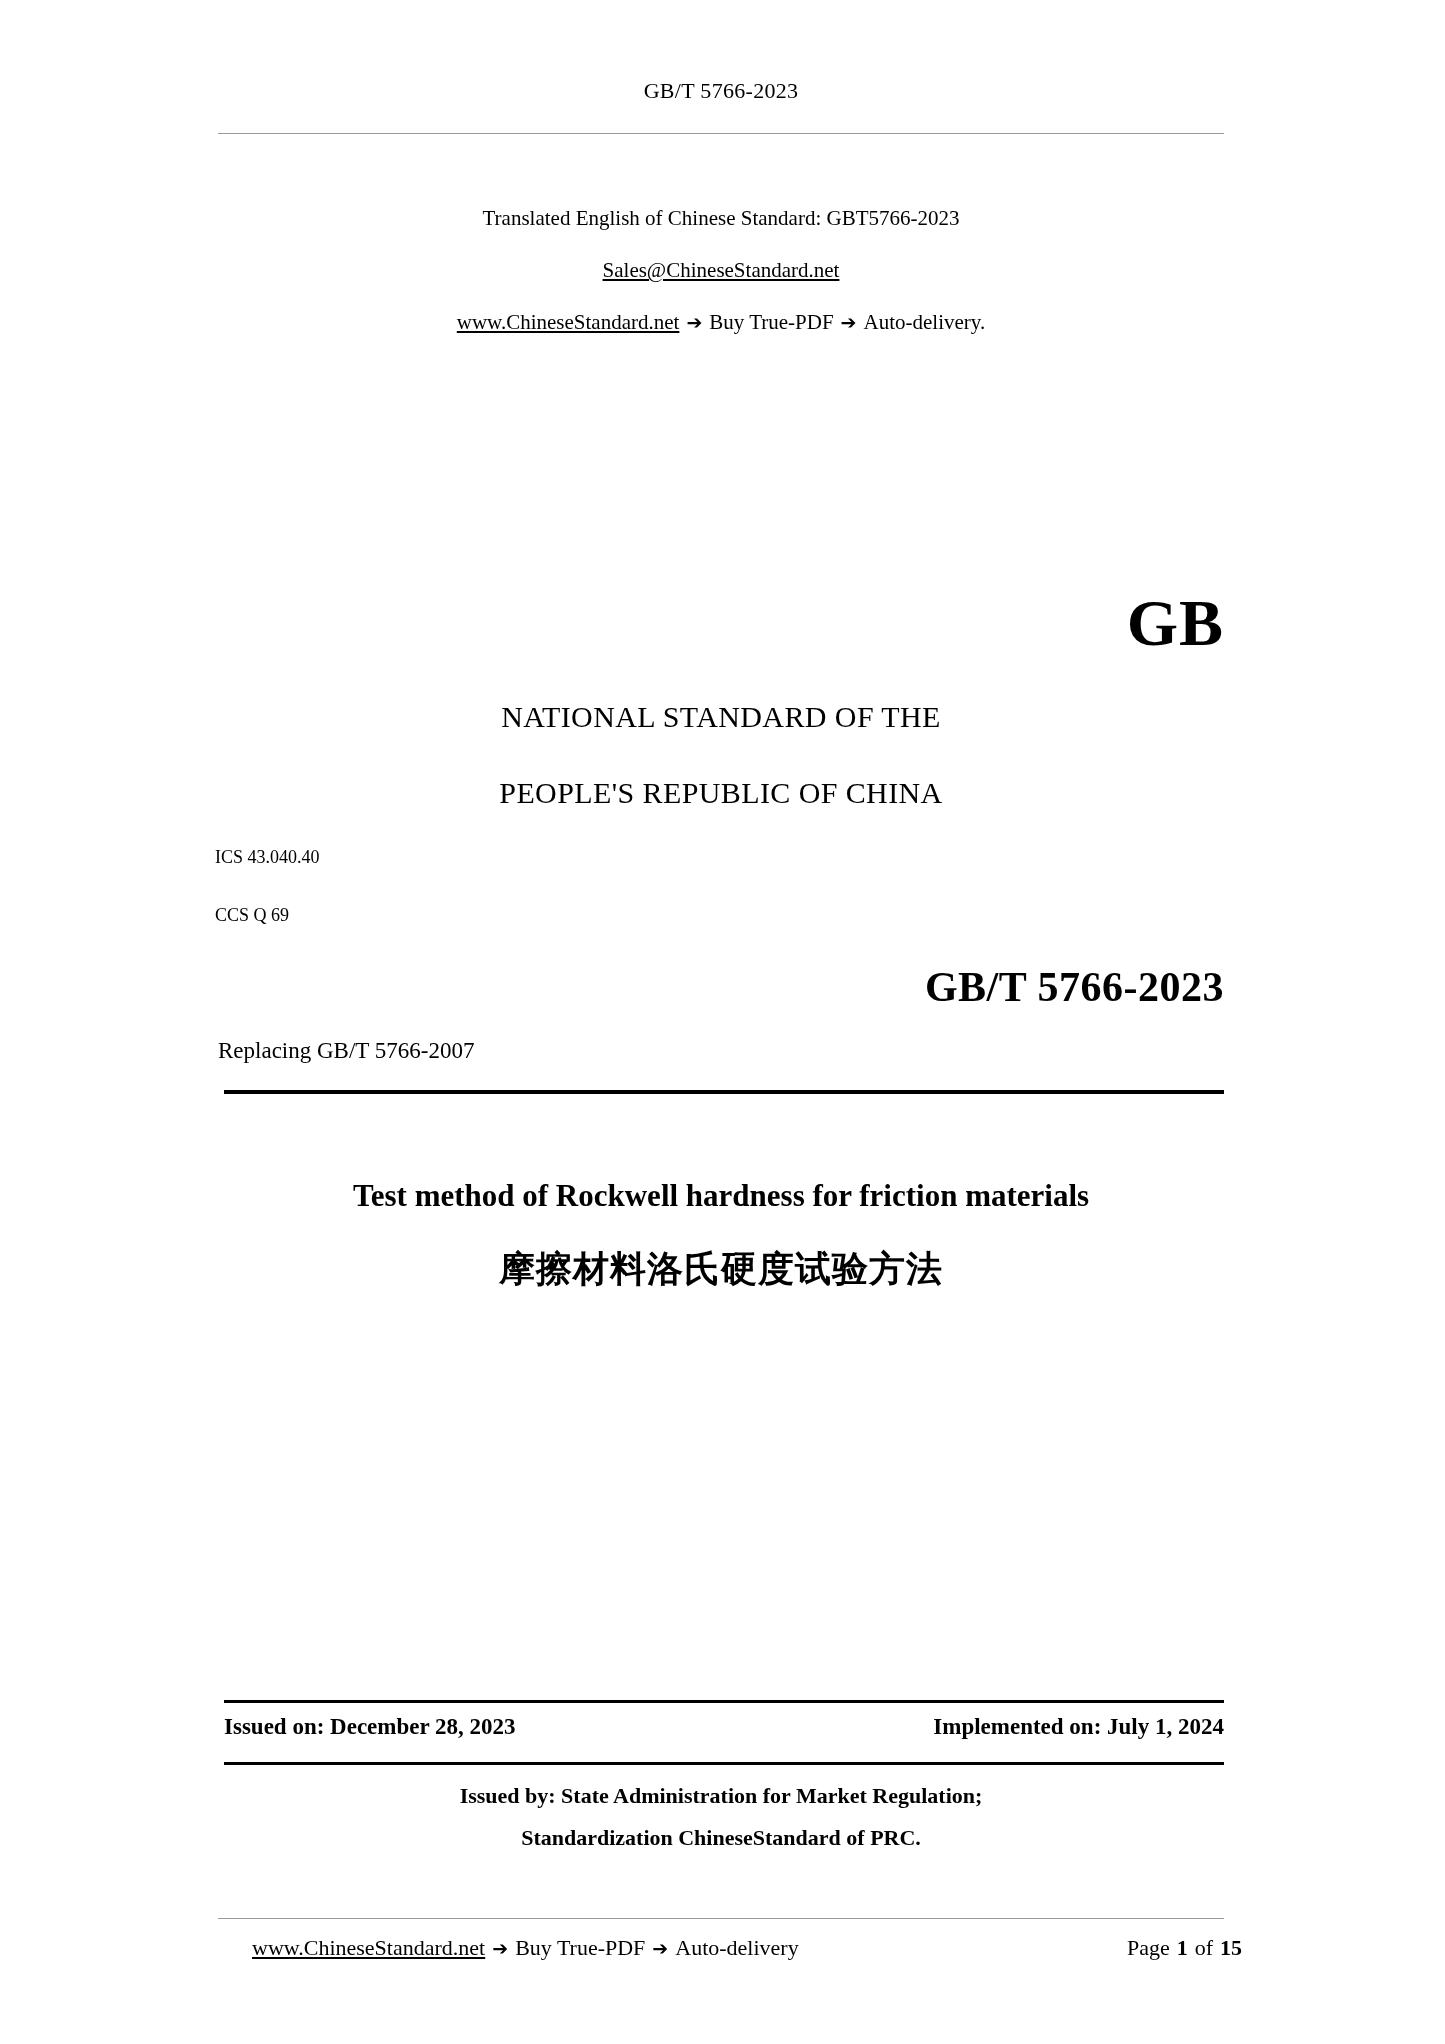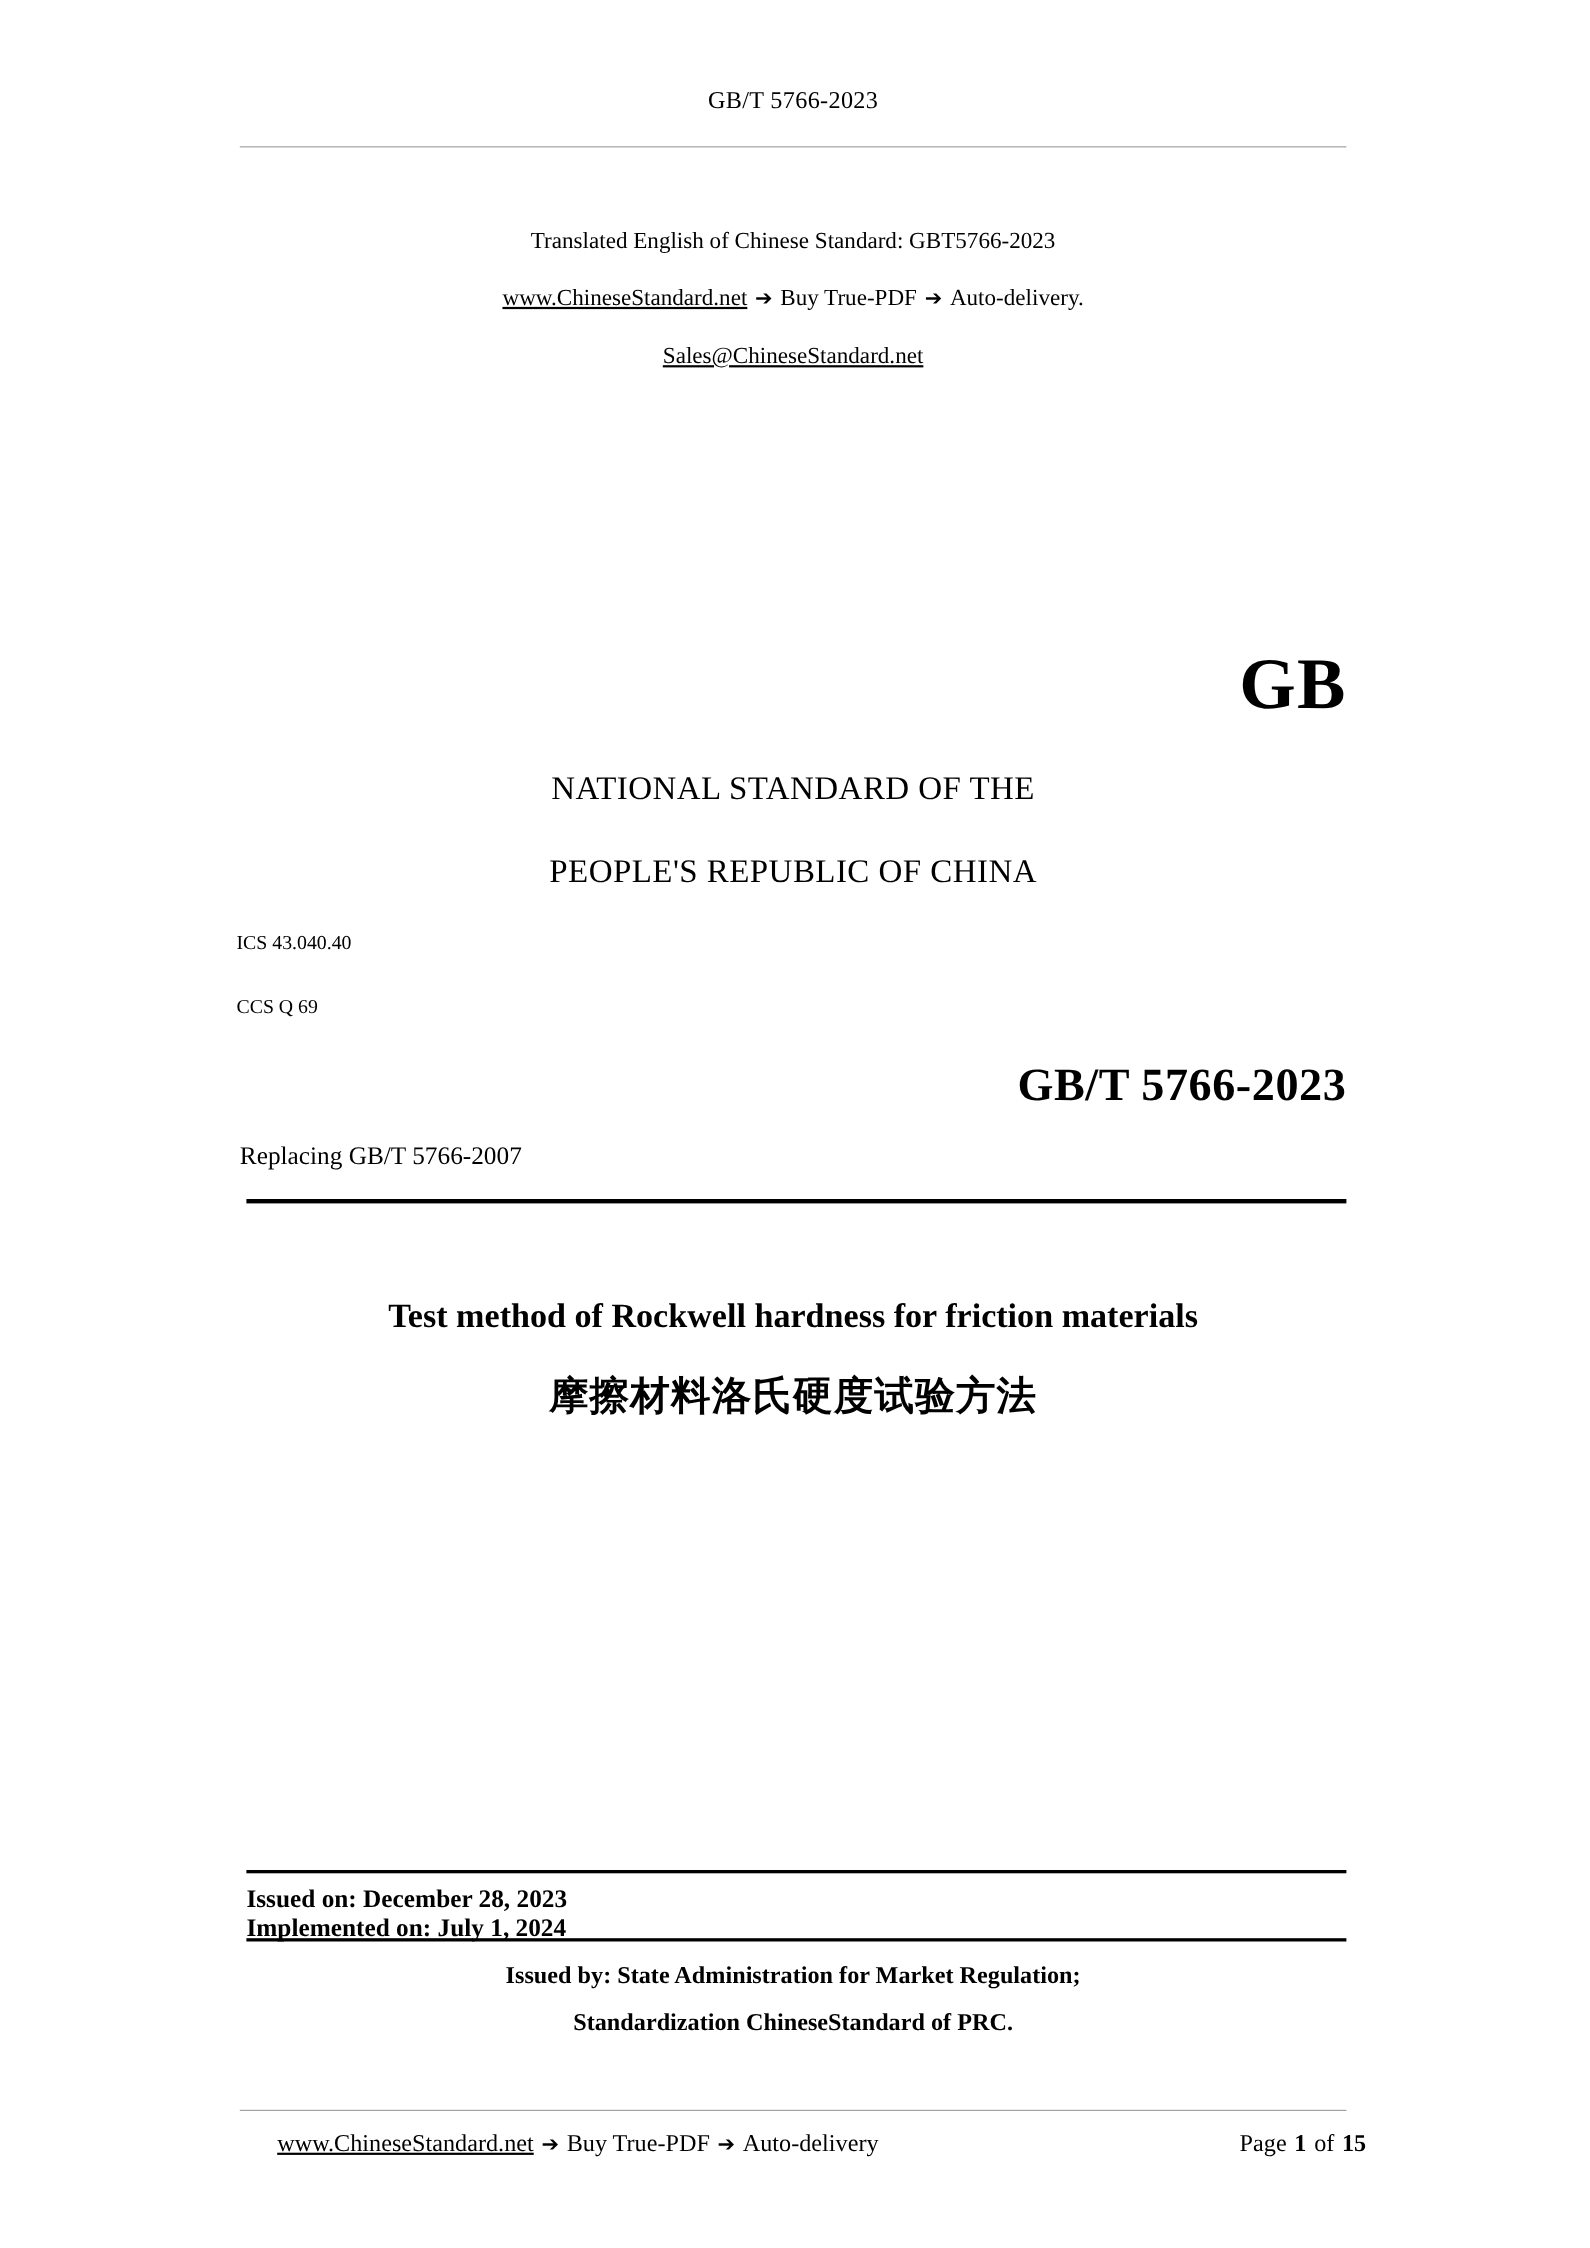--- a/index.html
+++ b/index.html
@@ -145,21 +145,20 @@
   }
   .issue-row {
     position: absolute;
     top: 1714px;
     left: 224px;
     width: 1000px;
     display: flex;
     justify-content: space-between;
     font-size: 23px;
     font-weight: bold;
-    flex-direction: column;
   }
   .issue-rule-bottom {
     position: absolute;
     top: 1762px;
     left: 224px;
     width: 1000px;
     border-bottom: 3px solid #000000;
   }
   .issued-by {
     position: absolute;
@@ -207,24 +206,24 @@
 <body>
 
 <div class="page">
 
   <div class="header">GB/T 5766-2023</div>
   <div class="header-rule"></div>
 
   <div class="promo">
     <span class="line">Translated English of Chinese Standard: GBT5766-2023</span>
     <span class="line">
+      <span class="u">Sales@ChineseStandard.net</span>
+    </span>
+    <span class="line">
       <span class="u">www.ChineseStandard.net</span><span class="sp"></span><span class="arrow">➔</span><span class="sp"></span><span>Buy True-PDF</span><span class="sp"></span><span class="arrow">➔</span><span class="sp"></span><span>Auto-delivery.</span>
-    </span>
-    <span class="line">
-      <span class="u">Sales@ChineseStandard.net</span>
     </span>
   </div>
 
   <div class="gb-mark">GB</div>
 
   <div class="nat nat1">NATIONAL STANDARD OF THE</div>
   <div class="nat nat2">PEOPLE'S REPUBLIC OF CHINA</div>
 
   <div class="ics ics1">ICS 43.040.40</div>
   <div class="ics ics2">CCS Q 69</div>

